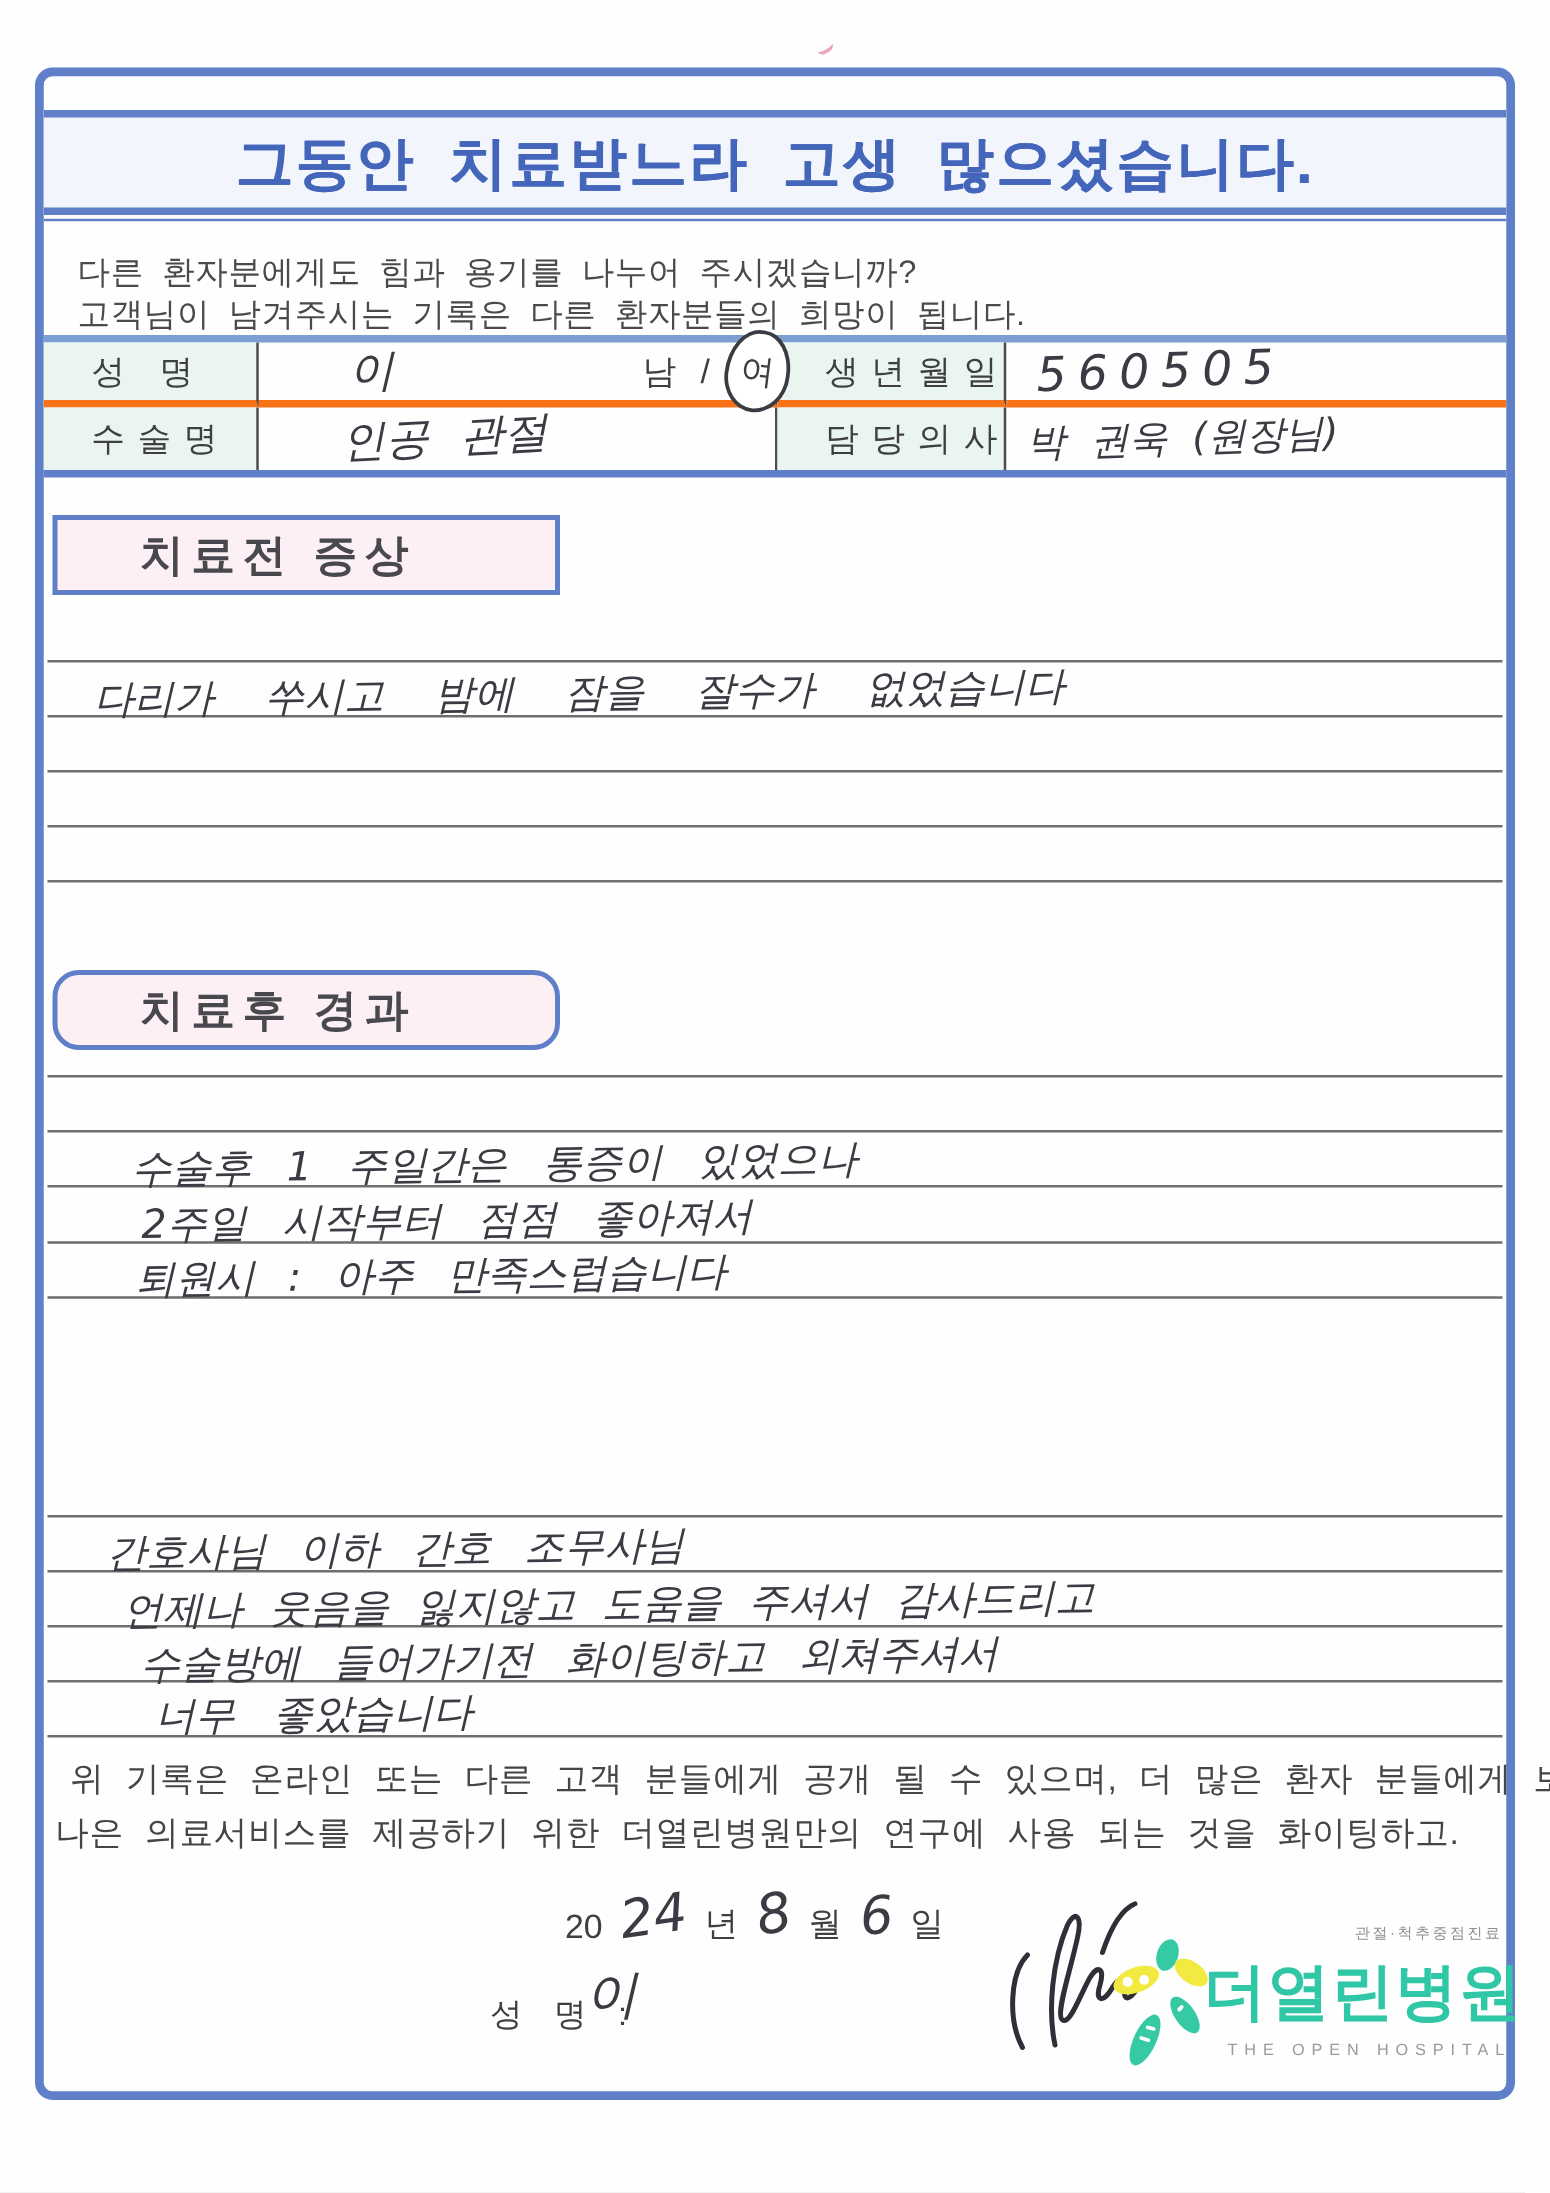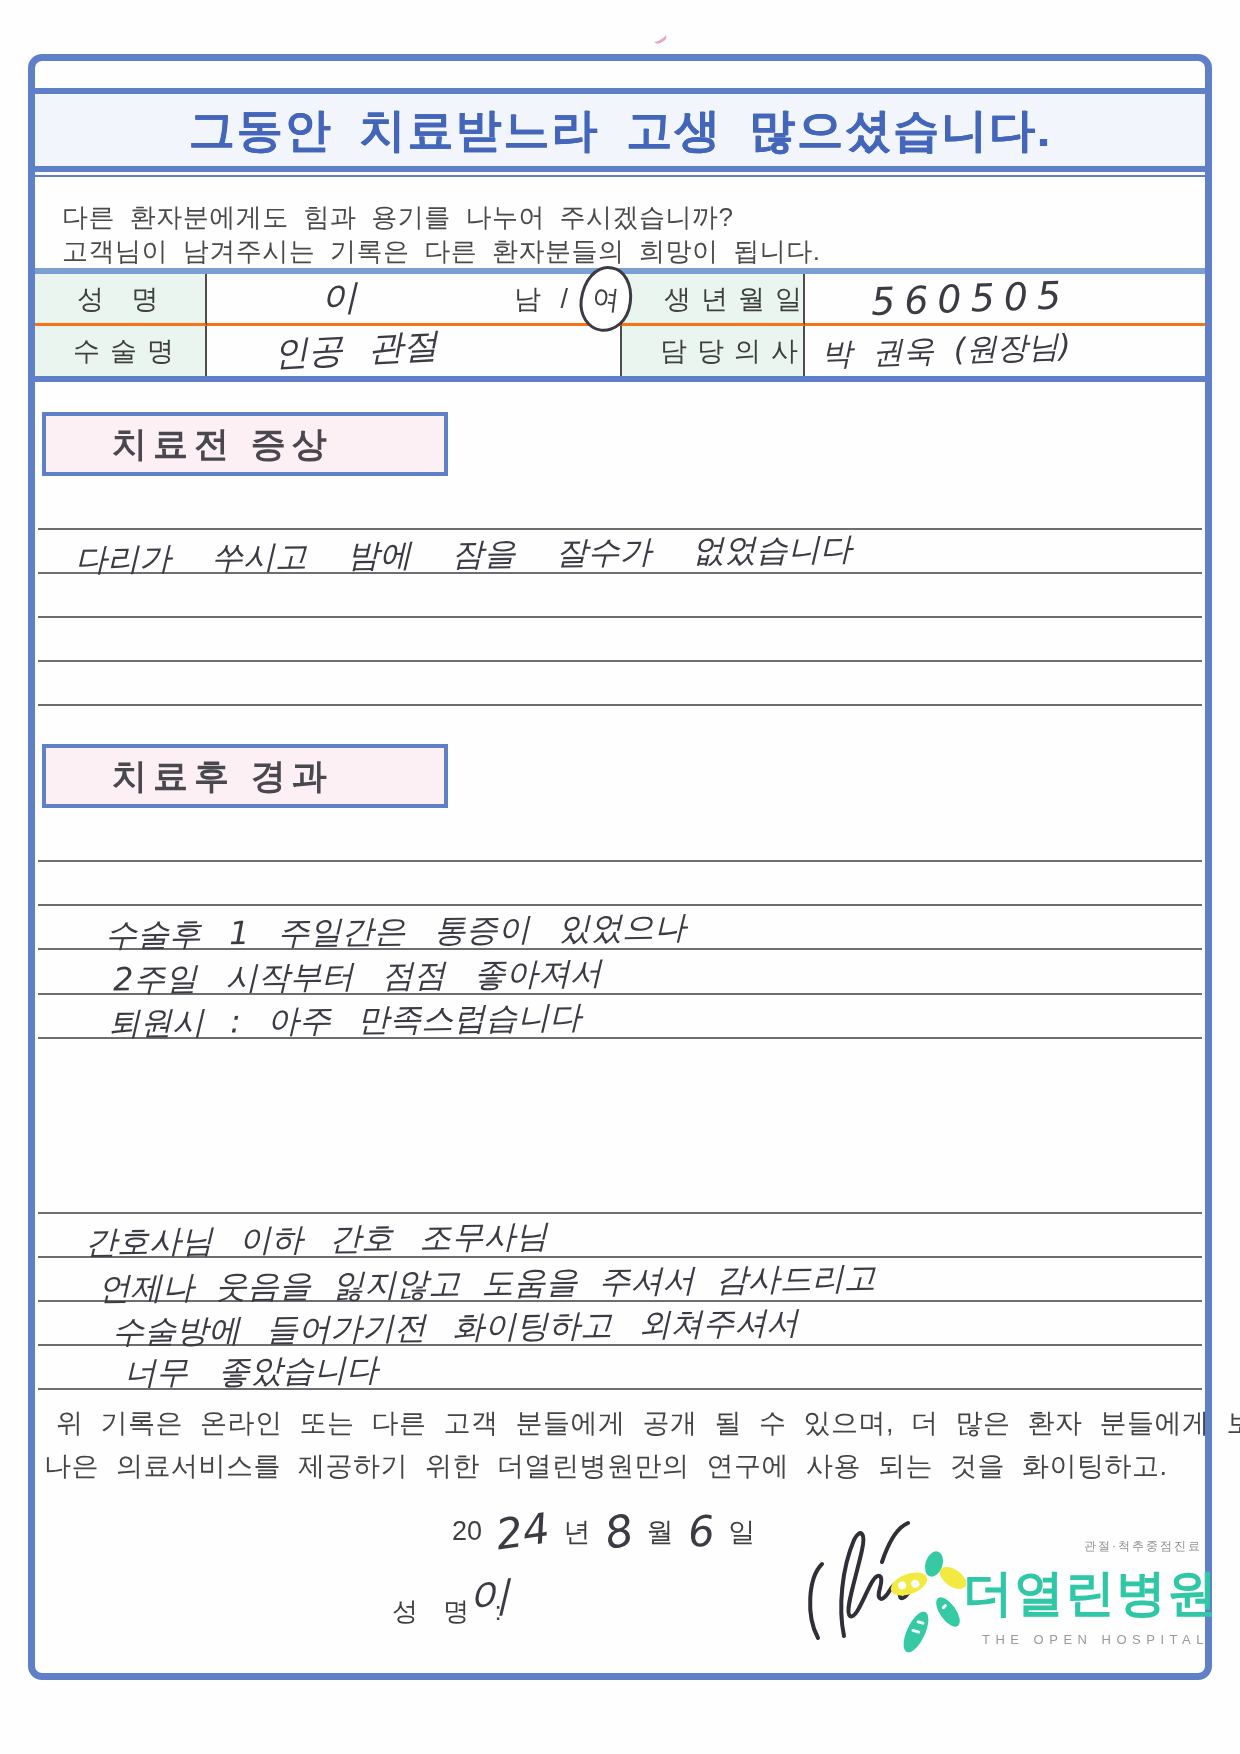--- a/index.html
+++ b/index.html
@@ -32,21 +32,21 @@
   }
   .intro{position:absolute;left:62px;font-size:26px;color:#4a4a4a;word-spacing:7px;letter-spacing:0.5px;margin:0;white-space:nowrap;}
   
   .ptable{
     position:absolute;left:35px;top:268px;width:1170px;
     display:grid;grid-template-columns:172px 415px 183px 400px;grid-template-rows:52px 50px;
     border-top:6px solid #7b9fd2;border-bottom:6px solid #5f80c8;box-sizing:content-box;
   }
   .cell{display:flex;align-items:center;box-sizing:border-box;position:relative;}
   .cell.bR{border-right:2px solid #4d4d4d;}
-  .cell.bB{border-bottom:3px solid #f97316;padding-left:42px;}
+  .cell.bB{border-bottom:6px solid #f97316;}
   .th{background:#e9f5ee;font-size:27px;color:#3f3f3f;padding-left:38px;letter-spacing:10px;white-space:nowrap;}
   .gender{position:absolute;right:4px;top:0;height:100%;display:flex;align-items:center;z-index:2;}
   .gender .printed-g{font-size:27px;color:#3f3f3f;letter-spacing:6px;}
   .circle{
     display:flex;align-items:center;justify-content:center;
     width:46px;height:60px;margin-left:6px;margin-right:-16px;
     border:3px solid #3b3b44;border-radius:52% 48% 55% 50% / 58% 52% 50% 46%;
     transform:rotate(7deg);font-size:27px;color:#3f3f3f;background:#fff;
   }
   
@@ -64,21 +64,21 @@
     border:4px solid #5f80c8;background:#fcf0f5;
     display:flex;align-items:center;padding-left:66px;
     font-size:35px;font-weight:bold;color:#48484e;letter-spacing:6px;white-space:nowrap;
   }
   
   .rule{position:absolute;left:38px;width:1164px;height:2px;background:#6e6e6e;}
   .entry{position:absolute;font-size:32px;}
   
   .consent{position:absolute;font-size:27px;color:#454545;word-spacing:9px;letter-spacing:0.5px;margin:0;white-space:nowrap;}
   
-  .date-row{position:absolute;left:452px;top:1506px;display:flex;align-items:center;gap:14px;}
+  .date-row{position:absolute;left:452px;top:1506px;display:flex;align-items:flex-end;gap:14px;}
   .date-row .printed{font-size:27px;color:#3f3f3f;}
   .dyear{font-size:42px;transform:rotate(-8deg);}
   .dmonth{font-size:44px;transform:rotate(-10deg);}
   .dday{font-size:42px;transform:rotate(-4deg);}
   .sign-label{position:absolute;left:392px;top:1594px;font-size:26px;letter-spacing:9px;color:#3f3f3f;white-space:nowrap;}
   .sign-name{position:absolute;left:468px;top:1568px;font-size:42px;}
   .signature-svg{position:absolute;left:788px;top:1520px;}
   
   .logo-figure{position:absolute;left:890px;top:1548px;}
   .logo-tagline{position:absolute;left:1084px;top:1538px;font-size:12px;color:#8f8f8f;letter-spacing:2px;white-space:nowrap;}
@@ -126,21 +126,21 @@
   </div>
 
   <div class="section-box" style="top:412px;">치료전 증상</div>
   <div class="rule" style="top:528px;"></div>
   <div class="rule" style="top:572px;"></div>
   <div class="rule" style="top:616px;"></div>
   <div class="rule" style="top:660px;"></div>
   <div class="rule" style="top:704px;"></div>
   <div class="entry hand" style="left:75px;top:533px;word-spacing:30px;">다리가 쑤시고 밤에 잠을 잘수가 없었습니다</div>
 
-  <div class="section-box" style="top:744px;">치료후 경과</div>
+  <div class="section-box" style="top:776px;border-radius:21px;">치료후 경과</div>
   <div class="rule" style="top:860px;"></div>
   <div class="rule" style="top:904px;"></div>
   <div class="rule" style="top:948px;"></div>
   <div class="rule" style="top:993px;"></div>
   <div class="rule" style="top:1037px;"></div>
   <div class="entry hand" style="left:105px;top:910px;word-spacing:18px;">수술후 1 주일간은 통증이 있었으나</div>
   <div class="entry hand" style="left:113px;top:955px;word-spacing:18px;">2주일 시작부터 점점 좋아져서</div>
   <div class="entry hand" style="left:108px;top:999px;word-spacing:16px;">퇴원시 : 아주 만족스럽습니다</div>
 
   <div class="rule" style="top:1212px;"></div>

